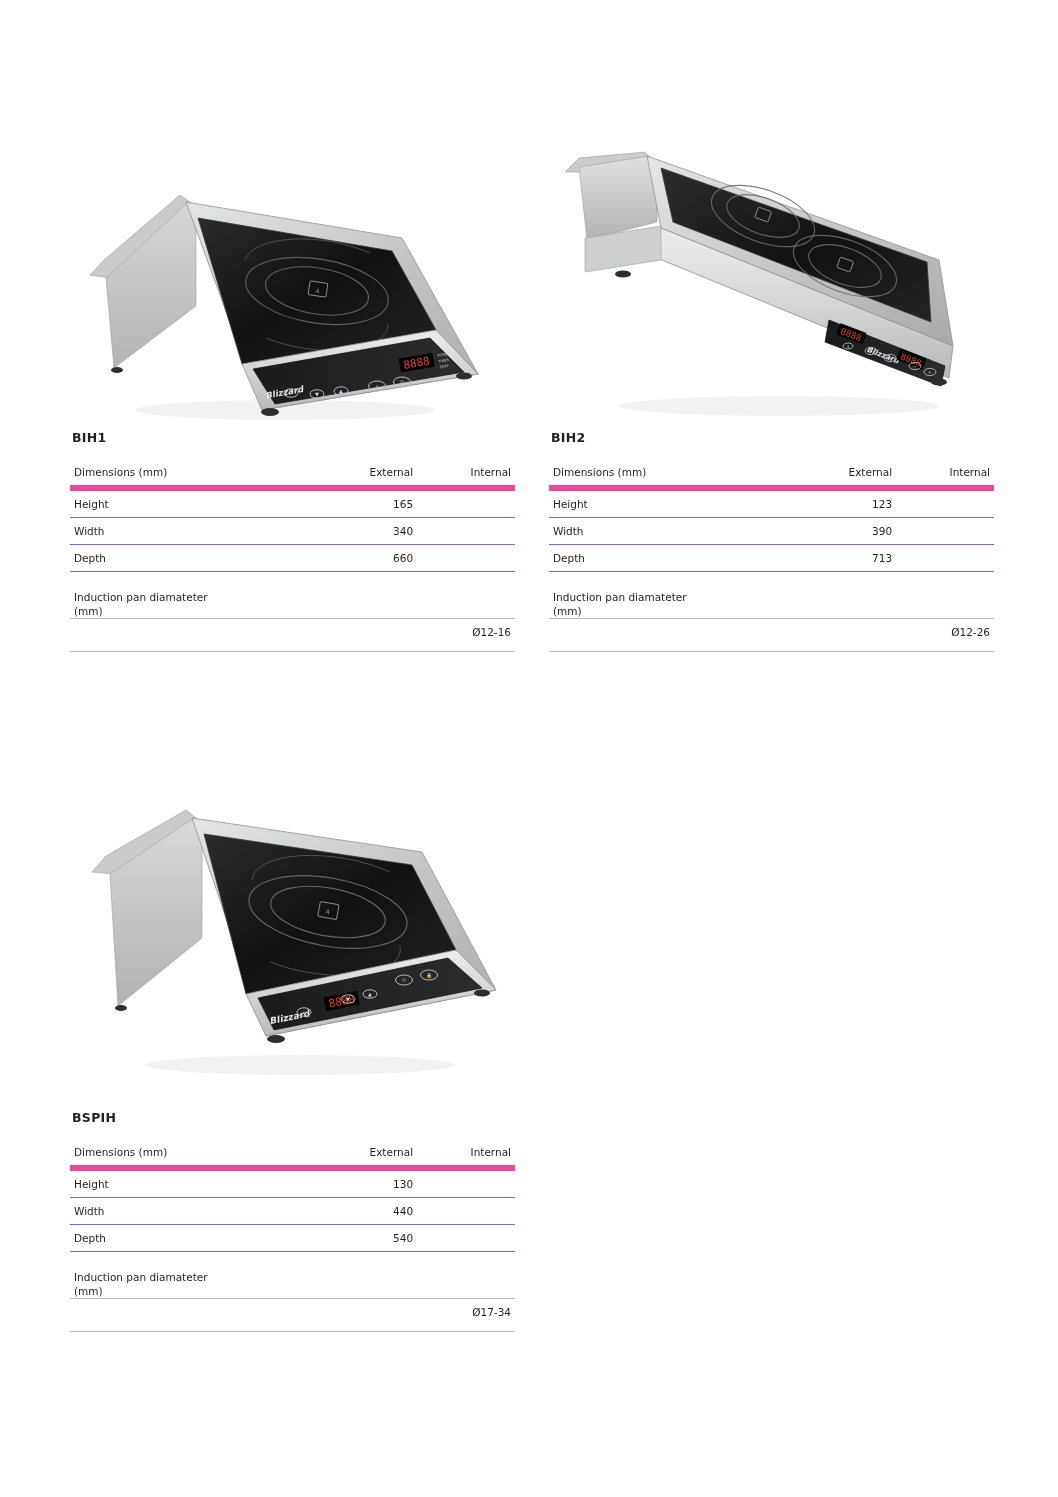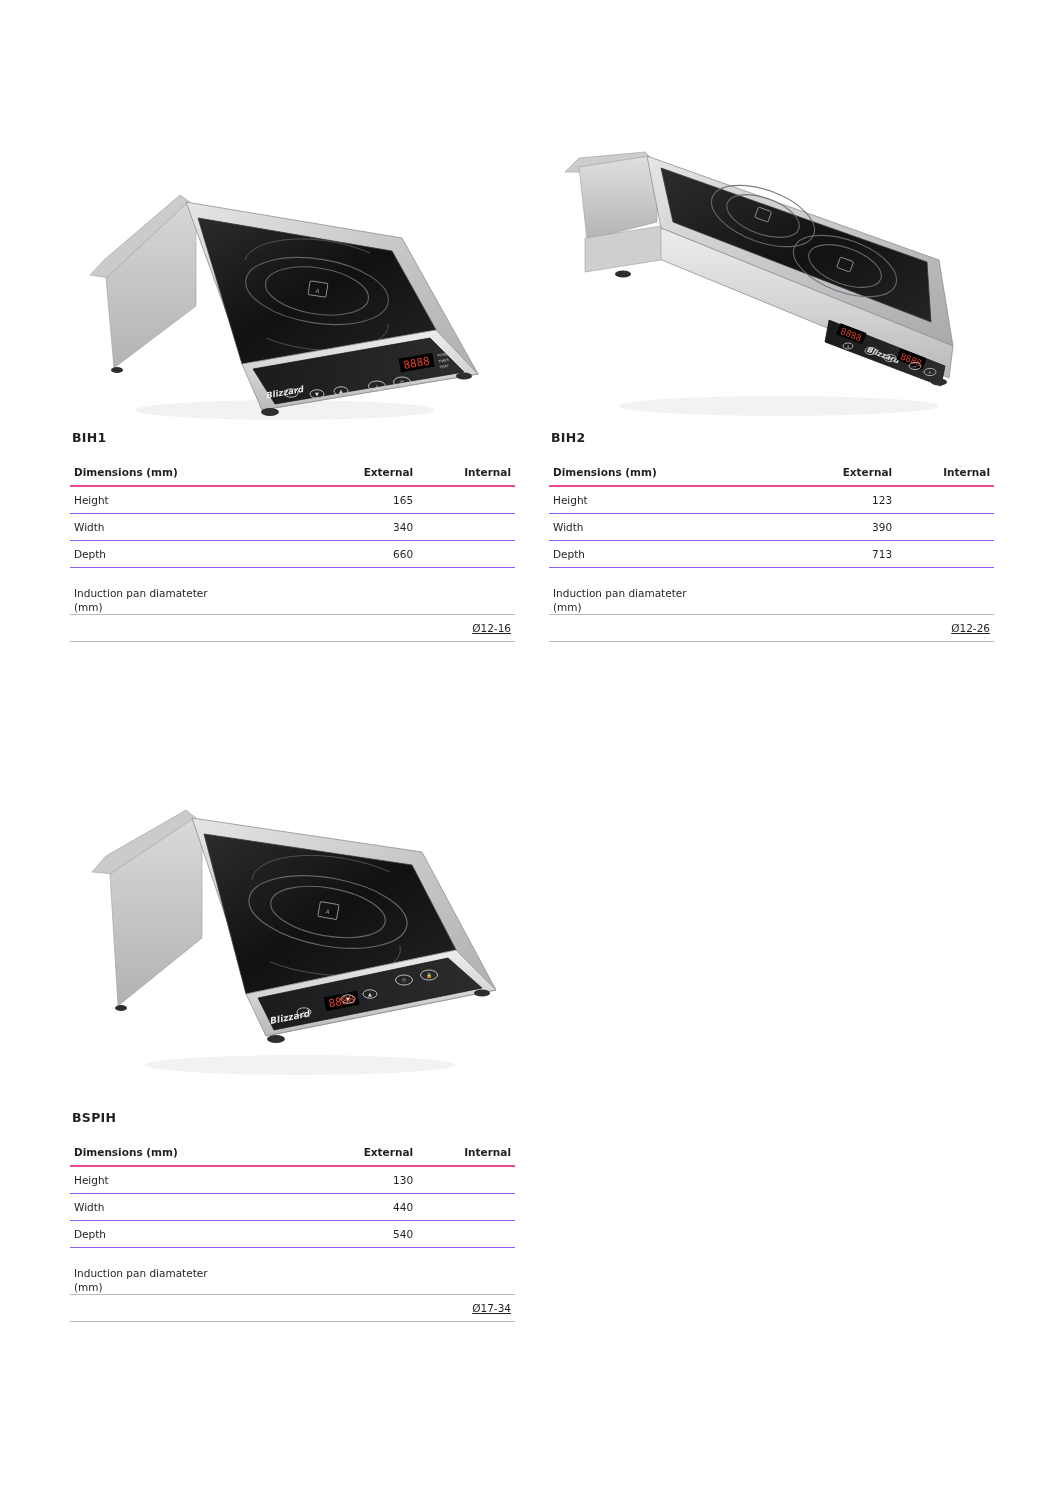--- a/index.html
+++ b/index.html
@@ -51,33 +51,32 @@
   table.spec td, table.spec th {
     font-weight: normal;
     padding: 7px 4px 7px 4px;
     border-bottom: 1px solid #8b5cf6;
     text-align: left;
     white-space: nowrap;
   }
   table.spec th.col-label { width: 52%; }
   table.spec th.col-ext, table.spec td.col-ext { text-align: right; width: 26%; }
   table.spec th.col-int, table.spec td.col-int { text-align: right; width: 22%; }
-  table.spec tr.head th { border-bottom: 2px solid #ec4899; font-weight: bold; }
+  table.spec tr.head th { border-bottom: 6px solid #ec4899; }
   table.spec tr.pan-label td {
     border-bottom: none;
     padding-top: 18px;
     padding-bottom: 0;
     line-height: 1.35;
   }
   table.spec tr.pan-value td {
     border-top: 1px solid #b9bbbd;
     border-bottom: 1px solid #b9bbbd;
     padding-top: 7px;
-    padding-bottom: 7px;
-    text-decoration: underline;
+    padding-bottom: 13px;
   }
   .pan-value-text { text-align: right; display: block; }
 
   
   svg.hob-svg { position: absolute; left: 0; top: 0; overflow: visible; }
 </style>
 </head>
 <body>
 
 <div class="page">

